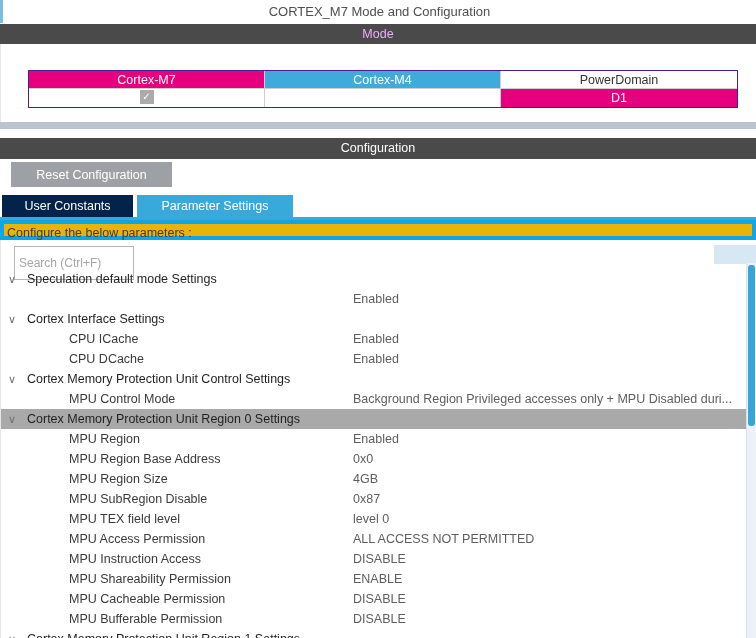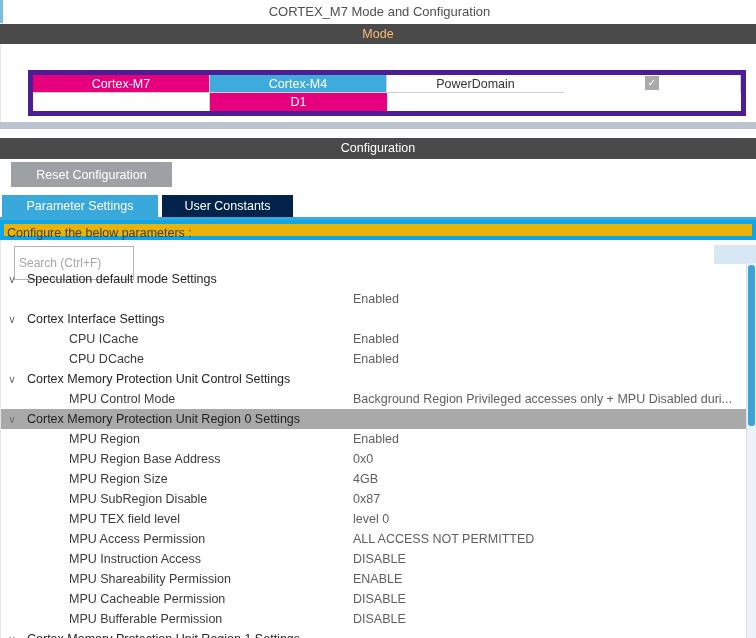--- a/index.html
+++ b/index.html
@@ -1,27 +1,27 @@
 <!DOCTYPE html>
 <html><head>
 <meta charset="utf-8">
 <style>
   html,body{margin:0;padding:0;background:#fff;}
   .screen{position:relative;width:756px;height:638px;background:#fff;overflow:hidden;
           font-family:"Liberation Sans",sans-serif;-webkit-font-smoothing:antialiased;}
   
   .title-bar{position:absolute;top:0;left:0;right:0;height:23px;border-left:3px solid #7abde2;
              line-height:24px;text-align:center;color:#4f4f4f;font-size:13px;background:#fff;}
-  .mode-bar{position:absolute;top:24px;left:0;right:0;height:20px;background:#4a4a4a;color:#fdba74;
+  .mode-bar{position:absolute;top:24px;left:0;right:0;height:20px;background:#4a4a4a;color:#f0abfc;
             text-align:center;line-height:20px;font-size:12.5px;}
   .mode-body{position:absolute;top:44px;left:0;right:0;height:78px;background:#fff;border-left:1px solid #e8e8e8;}
   .rc-label{position:absolute;left:27px;top:19px;font-size:12.5px;color:#1d4ed8;margin-top:8px;}
   .rc-table{position:absolute;left:27px;top:26px;width:708px;display:grid;
-            grid-template-columns:1fr 1fr 1fr 1fr;grid-auto-rows:18px;
-            border:5px solid #4c1d95;background:#fff;}
+            grid-template-columns:1fr 1fr 1fr;grid-auto-rows:18px;
+            border:1px solid #4c1d95;background:#fff;}
   .cell{font-size:12.5px;text-align:center;line-height:18px;border-right:1px solid #cfcfcf;
         border-bottom:1px solid #cfcfcf;overflow:hidden;}
   .cell:nth-child(3n){border-right:none;}
   .cell.r2{border-bottom:none;}
   .cell.m7{background:#e6007e;color:#fff;}
   .cell.m4{background:#3fabdd;color:#fff;}
   .cell.pd{background:#fff;color:#333;}
   .cell.d1{background:#e6007e;color:#fff;}
   .chk{display:inline-block;width:14px;height:14px;background:#ababab;color:#fff;
        font-size:10px;line-height:14px;vertical-align:middle;margin-top:-3px;}
@@ -79,22 +79,22 @@
     </div>
   </div>
 
   <div class="splitter"></div>
 
   <div class="config-bar">Configuration</div>
 
   <button class="reset-btn">Reset Configuration</button>
 
   <div class="tabs">
+    <div class="tab inactive">User Constants</div>
     <div class="tab active">Parameter Settings</div>
-    <div class="tab inactive">User Constants</div>
   </div>
   <div class="tab-underline"></div>
 
   <div class="hint">Configure the below parameters :</div>
 
   <div class="params">
     <input class="search" type="text" placeholder="Search (Ctrl+F)" style="">
     <div class="corner-box"></div>
 
     <div class="tree">

